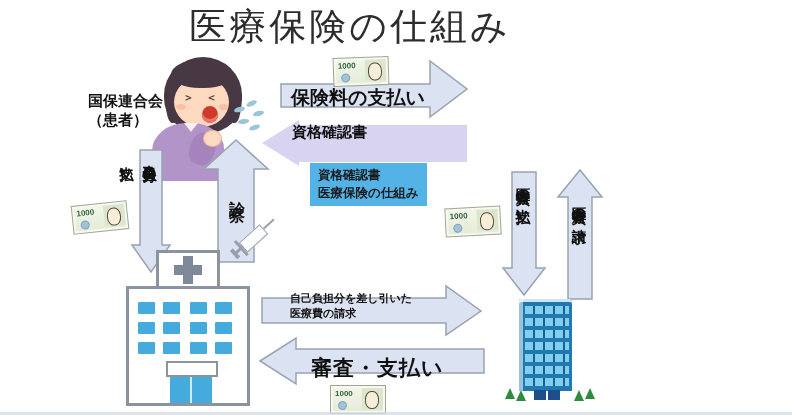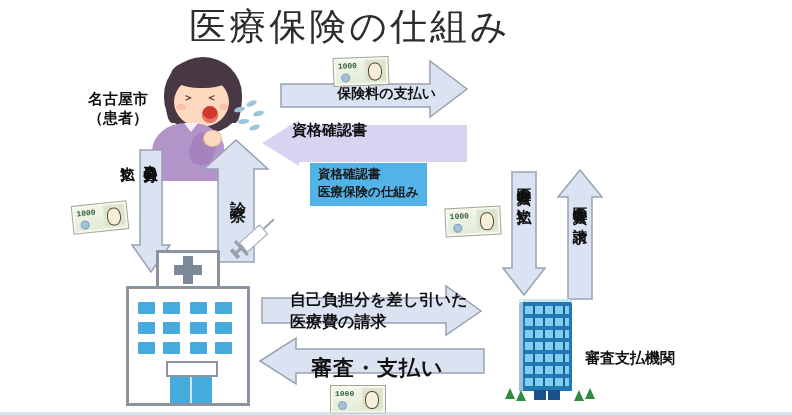--- a/index.html
+++ b/index.html
@@ -1,42 +1,42 @@
 <!DOCTYPE html>
 <html><head>
 <meta charset="utf-8">
 <style>
   html,body{margin:0;padding:0;background:#fff;}
   .canvas{
     position:relative;width:792px;height:415px;background:#ffffff;overflow:hidden;
-    font-family:Liberation Mono, monospace;color:#1a1a1a;
+    font-family:Liberation Sans, sans-serif;color:#1a1a1a;
   }
   .canvas::after{content:"";position:absolute;left:0;right:0;bottom:0;height:3px;background:#d6dce1;opacity:.8;}
   .abs{position:absolute;}
   .title{
     left:150px;top:2px;width:400px;text-align:center;
     font-size:37px;font-weight:400;letter-spacing:3px;color:#2d2d2d;
   }
   .lbl{font-weight:bold;color:#111;}
   .vtext{writing-mode:vertical-rl;text-orientation:upright;font-weight:bold;color:#111;}
   svg.arrow{position:absolute;overflow:visible;}
   .arrow polygon{fill:#dbe2f1;stroke:#98a2b0;stroke-width:1.5;}
   .arrow.lavender polygon{fill:#d9d3f2;stroke:none;}
 
   
   .insured-label{left:88px;top:92px;font-size:15px;line-height:1.25;}
-  .premium-label{left:296px;top:85px;width:140px;text-align:right;font-size:14px;}
+  .premium-label{left:288px;top:85px;width:140px;text-align:center;font-size:19px;}
   .cert-label{left:292px;top:122px;font-size:15px;line-height:1.35;}
   .cert-box{left:310px;top:163px;background:#53b3e6;padding:3px 8px 4px;font-size:12.5px;line-height:1.45;font-weight:bold;}
   .exam-label{left:226px;top:188px;font-size:16px;letter-spacing:4px;}
   .selfpay-1{left:141px;top:154px;font-size:14px;letter-spacing:1px;}
   .selfpay-2{left:118px;top:156px;font-size:14px;letter-spacing:1px;}
   .feepay-label{left:513px;top:177px;font-size:14.5px;letter-spacing:1px;}
   .feeclaim-label{left:569px;top:196px;font-size:14.5px;letter-spacing:1px;}
-  .claimnet-label{left:290px;top:291px;font-size:16px;line-height:1.35;}
+  .claimnet-label{left:290px;top:291px;font-size:11px;line-height:1.35;}
   .review-label{left:311px;top:354px;font-size:21px;letter-spacing:1px;}
   .medical-label{left:52px;top:335px;font-size:16px;}
   .agency-label{left:585px;top:350px;font-size:15px;line-height:1.3;}
 
   
   .bill{position:absolute;width:54px;height:27px;background:linear-gradient(#f3f6ea,#e3ebd6);
     border:1px solid #a0a694;box-shadow:inset 0 0 0 2px #f7f9f0;}
   .bill-band{position:absolute;right:2px;top:2px;width:21px;height:21px;background:#dce6cc;}
   .bill-denom{position:absolute;left:4px;top:3px;font-size:8px;font-weight:bold;color:#33613f;}
   .bill-stamp{position:absolute;left:7px;bottom:3px;width:7px;height:7px;border-radius:50%;
@@ -134,21 +134,21 @@
     <i class="p-arm"></i>
     <i class="p-hand"></i>
     <i class="p-drop" style="left:88px;top:50px;"></i>
     <i class="p-drop" style="left:100px;top:44px;transform:rotate(-25deg);"></i>
     <i class="p-drop" style="left:107px;top:54px;"></i>
     <i class="p-drop" style="left:92px;top:62px;transform:rotate(-8deg);"></i>
     <i class="p-drop" style="left:103px;top:68px;transform:rotate(-20deg);"></i>
   </div>
 
   <div class="abs lbl insured-label">
-    <div>名古屋市</div>
+    <div>国保連合会</div>
     <div>（患者）</div>
   </div>
 
 
   <svg class="arrow" style="left:281px;top:57px;" width="187" height="62" viewBox="0 0 187 62">
     <polygon points="0,27 149,27 149,4 186,32 149,60 149,50 0,50"></polygon>
   </svg>
   <div class="abs lbl premium-label">保険料の支払い</div>
 
   <svg class="arrow lavender" style="left:262px;top:120px;" width="206" height="46" viewBox="0 0 206 46">
@@ -262,16 +262,15 @@
     <i class="t-row" style="top:70px;"></i>
     <i class="t-row" style="top:82px;"></i>
     <i class="t-tree" style="left:1px;top:92px;"></i>
     <i class="t-tree" style="left:12px;top:94px;"></i>
     <i class="t-door" style="left:30px;top:94px;"></i>
     <i class="t-door" style="left:44px;top:94px;"></i>
     <i class="t-tree" style="left:70px;top:94px;"></i>
     <i class="t-tree" style="left:81px;top:92px;"></i>
   </div>
   <div class="abs lbl agency-label">
-    <div>審査支払機関</div>
   </div>
 
 </div>
 
 </body></html>

